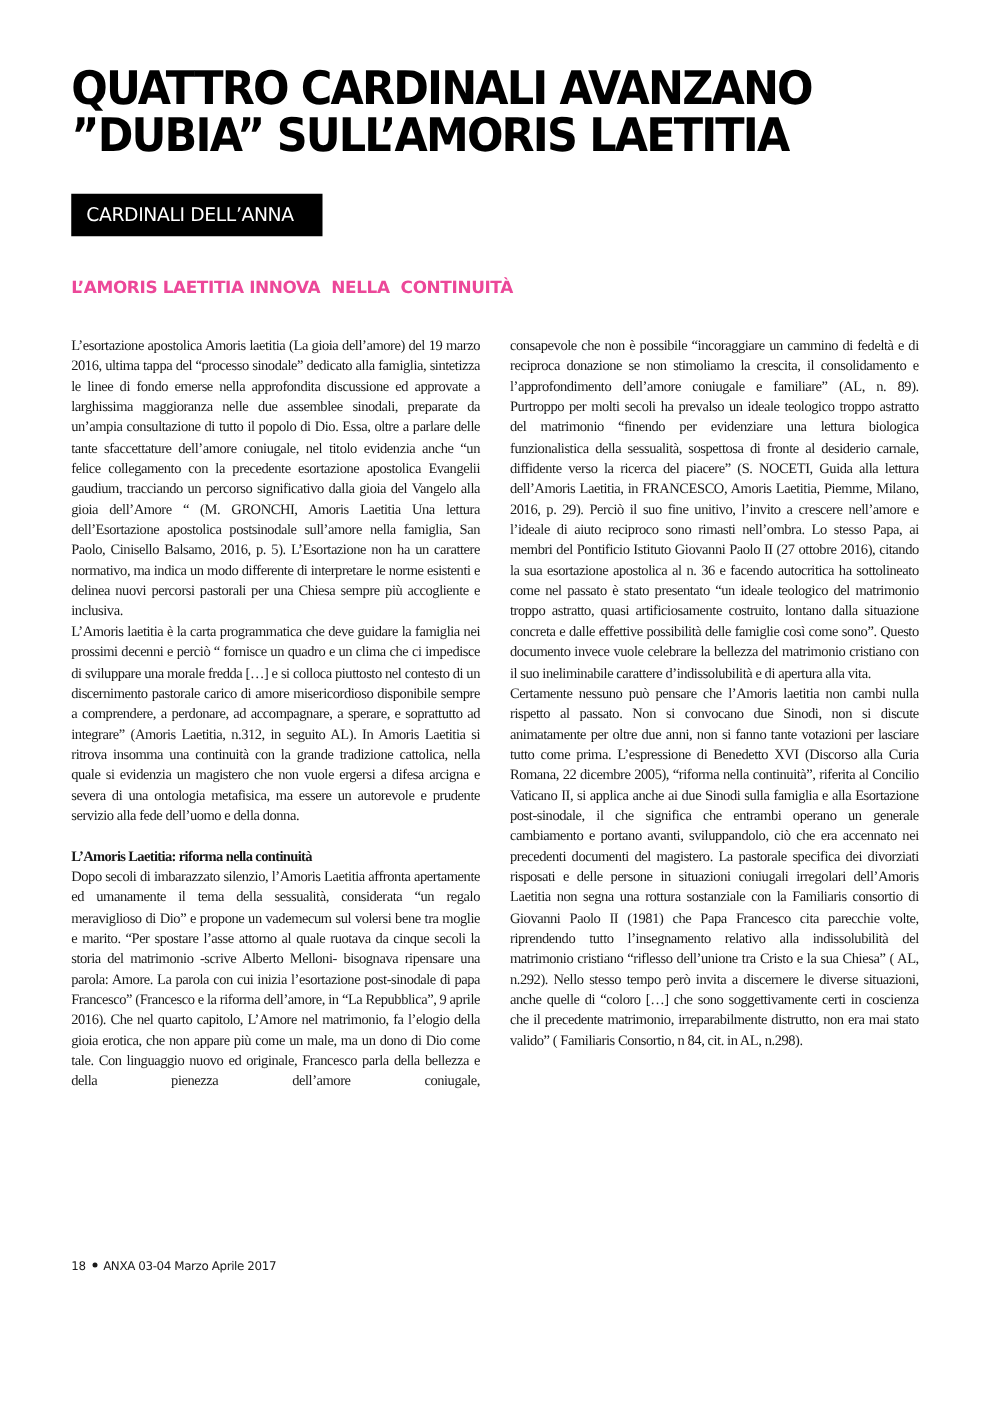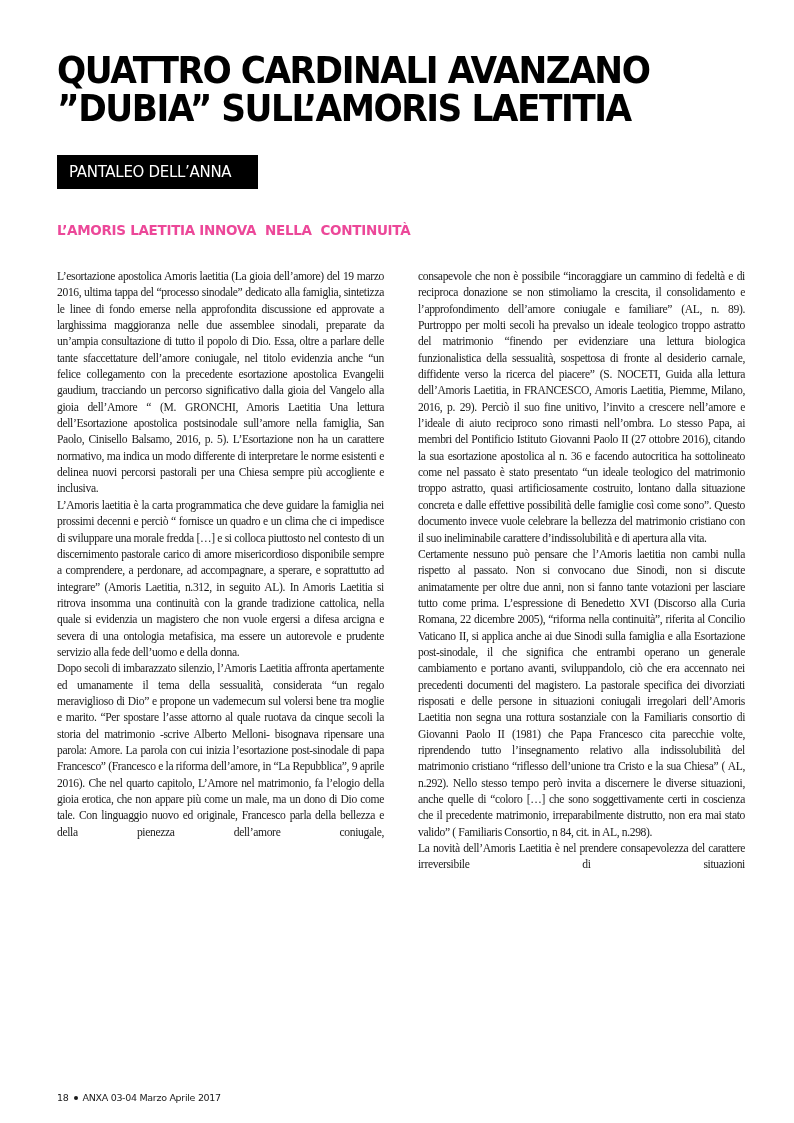--- a/index.html
+++ b/index.html
@@ -67,38 +67,38 @@
       width: 327px;
       font-family: "DejaVu Sans", sans-serif;
       font-size: 11.6px;
       line-height: 16.35px;
       letter-spacing: -0.35px;
       color: #1a1a1a;
       text-align: justify;
       hyphens: none;
     }
     .col-left { left: 57px; }
-    .col-right { left: 408px; margin-left: 10px; }
+    .col-right { left: 408px; }
     .column p {
       margin: 0;
       font-family: Liberation Serif, serif;
     }
     .column .subheading {
       margin: 16.35px 0 0 0;
       font-weight: bold;
       letter-spacing: -0.5px;
       text-align: left;
     }
     .column .last-line-justify {
       text-align-last: justify;
     }
     .footer {
       position: absolute;
       left: 57px;
-      top: 1092px;
+      top: 1008px;
       font-family: "DejaVu Sans", sans-serif;
       font-size: 9.5px;
       line-height: 12px;
       letter-spacing: -0.3px;
       color: #1a1a1a;
       white-space: pre;
     }
     .footer .sep {
       display: inline-block;
       width: 4px;
@@ -110,29 +110,29 @@
     }
   </style>
 </head>
 <body>
 
 <h1 class="page-title">
   <span>QUATTRO CARDINALI AVANZANO</span>
   <span>”DUBIA” SULL’AMORIS LAETITIA</span>
 </h1>
 
-<div class="byline">PANTALEO DELL’ANNA</div>
+<div class="byline">CARDINALI DELL’ANNA</div>
 
 <h2 class="section-heading">L’AMORIS LAETITIA INNOVA  NELLA  CONTINUITÀ</h2>
 
 <div class="column col-left">
   <p>L’esortazione apostolica  Amoris laetitia  (La gioia dell’amore) del 19 marzo 2016, ultima tappa del “processo sinodale” dedicato alla famiglia, sintetizza  le linee di fondo emerse nella approfondita discussione ed approvate a larghissima maggioranza  nelle due assemblee sinodali, preparate da un’ampia  consultazione di tutto il popolo di Dio.  Essa, oltre a  parlare delle tante sfaccettature dell’amore coniugale, nel titolo evidenzia anche  “un felice collegamento con la precedente  esortazione apostolica Evangelii gaudium, tracciando un percorso significativo dalla gioia del Vangelo alla gioia dell’Amore “ (M. GRONCHI, Amoris Laetitia Una lettura  dell’Esortazione apostolica  postsinodale sull’amore nella famiglia, San Paolo, Cinisello Balsamo, 2016,  p. 5). L’Esortazione non ha un carattere normativo, ma indica un modo differente di interpretare le norme  esistenti e  delinea nuovi percorsi pastorali per una Chiesa sempre più accogliente e inclusiva.</p>
   <p>L’Amoris laetitia è la carta programmatica che deve guidare la famiglia nei  prossimi decenni e perciò  “ fornisce un quadro e un clima che  ci impedisce di sviluppare  una morale fredda […] e si colloca piuttosto nel contesto di un discernimento pastorale carico di amore misericordioso disponibile sempre a comprendere, a perdonare, ad accompagnare, a sperare, e soprattutto ad integrare” (Amoris Laetitia, n.312, in seguito AL). In Amoris Laetitia si  ritrova insomma una continuità con la grande tradizione cattolica, nella quale si evidenzia un magistero che non vuole ergersi a difesa arcigna e severa di una ontologia metafisica, ma essere un autorevole e prudente servizio alla fede dell’uomo e della donna.</p>
+  <p class="subheading">L’Amoris Laetitia: riforma nella continuità</p>
   <p class="last-line-justify">Dopo secoli  di imbarazzato silenzio,  l’Amoris Laetitia affronta apertamente ed umanamente il tema della sessualità, considerata  “un regalo meraviglioso di Dio” e propone un vademecum sul volersi bene tra moglie e marito. “Per spostare l’asse attorno al quale ruotava da cinque secoli la storia  del matrimonio -scrive Alberto Melloni-   bisognava ripensare una parola: Amore. La parola con cui inizia l’esortazione post-sinodale di papa Francesco” (Francesco e la riforma dell’amore, in “La Repubblica”,  9 aprile 2016). Che nel quarto capitolo, L’Amore nel matrimonio, fa l’elogio della gioia erotica, che non appare più come un male, ma un dono di Dio come tale.  Con linguaggio nuovo ed originale, Francesco parla della bellezza e della pienezza dell’amore coniugale,</p>
 </div>
 
 <div class="column col-right">
   <p>consapevole che non è possibile “incoraggiare un cammino di fedeltà e di reciproca donazione se non stimoliamo  la crescita, il consolidamento e l’approfondimento dell’amore coniugale e familiare” (AL, n. 89). Purtroppo per molti secoli  ha prevalso un ideale  teologico  troppo astratto del matrimonio “finendo  per evidenziare  una lettura biologica funzionalistica della sessualità, sospettosa di fronte al desiderio carnale, diffidente verso la ricerca del piacere” (S. NOCETI,  Guida alla lettura dell’Amoris Laetitia, in FRANCESCO, Amoris Laetitia, Piemme, Milano, 2016, p. 29). Perciò il suo fine unitivo,  l’invito a crescere nell’amore e l’ideale di aiuto reciproco sono rimasti nell’ombra. Lo stesso  Papa, ai membri  del Pontificio Istituto Giovanni  Paolo II (27 ottobre 2016),  citando la sua esortazione apostolica al n. 36 e facendo  autocritica ha sottolineato come nel passato è stato presentato “un ideale teologico del matrimonio troppo astratto, quasi artificiosamente costruito, lontano dalla situazione concreta e dalle effettive possibilità delle famiglie così come sono”. Questo documento invece vuole celebrare la bellezza del matrimonio cristiano con il suo ineliminabile carattere d’indissolubilità e di apertura alla vita.</p>
   <p>Certamente nessuno può pensare che l’Amoris laetitia non cambi nulla rispetto al passato. Non si convocano due Sinodi, non si discute animatamente per oltre due anni, non si fanno tante votazioni per lasciare tutto come prima. L’espressione  di Benedetto XVI (Discorso alla Curia Romana, 22 dicembre 2005), “riforma nella continuità”, riferita al Concilio  Vaticano II,  si applica anche ai due Sinodi sulla famiglia  e alla Esortazione post-sinodale, il che significa che entrambi operano un generale cambiamento e portano avanti, sviluppandolo, ciò  che era accennato nei precedenti documenti del magistero. La pastorale specifica dei divorziati risposati  e delle persone in situazioni  coniugali irregolari dell’Amoris Laetitia non segna una rottura sostanziale con la  Familiaris consortio  di Giovanni Paolo II (1981) che Papa Francesco cita parecchie volte,  riprendendo tutto l’insegnamento relativo alla indissolubilità del matrimonio cristiano “riflesso  dell’unione tra Cristo e la sua Chiesa” ( AL, n.292).  Nello stesso tempo  però invita a discernere  le diverse situazioni, anche  quelle di  “coloro […]  che sono soggettivamente certi in coscienza  che il precedente matrimonio, irreparabilmente distrutto, non era mai stato valido” ( Familiaris Consortio, n 84, cit. in AL, n.298).</p>
-  <p class="last-line-justify">La novità  dell’Amoris Laetitia è nel prendere consapevolezza del carattere irreversibile di situazioni</p>
 </div>
 
 <div class="footer"><span>18</span><span class="sep"></span><span>ANXA 03-04 Marzo Aprile 2017</span></div>
 
 </body></html>

